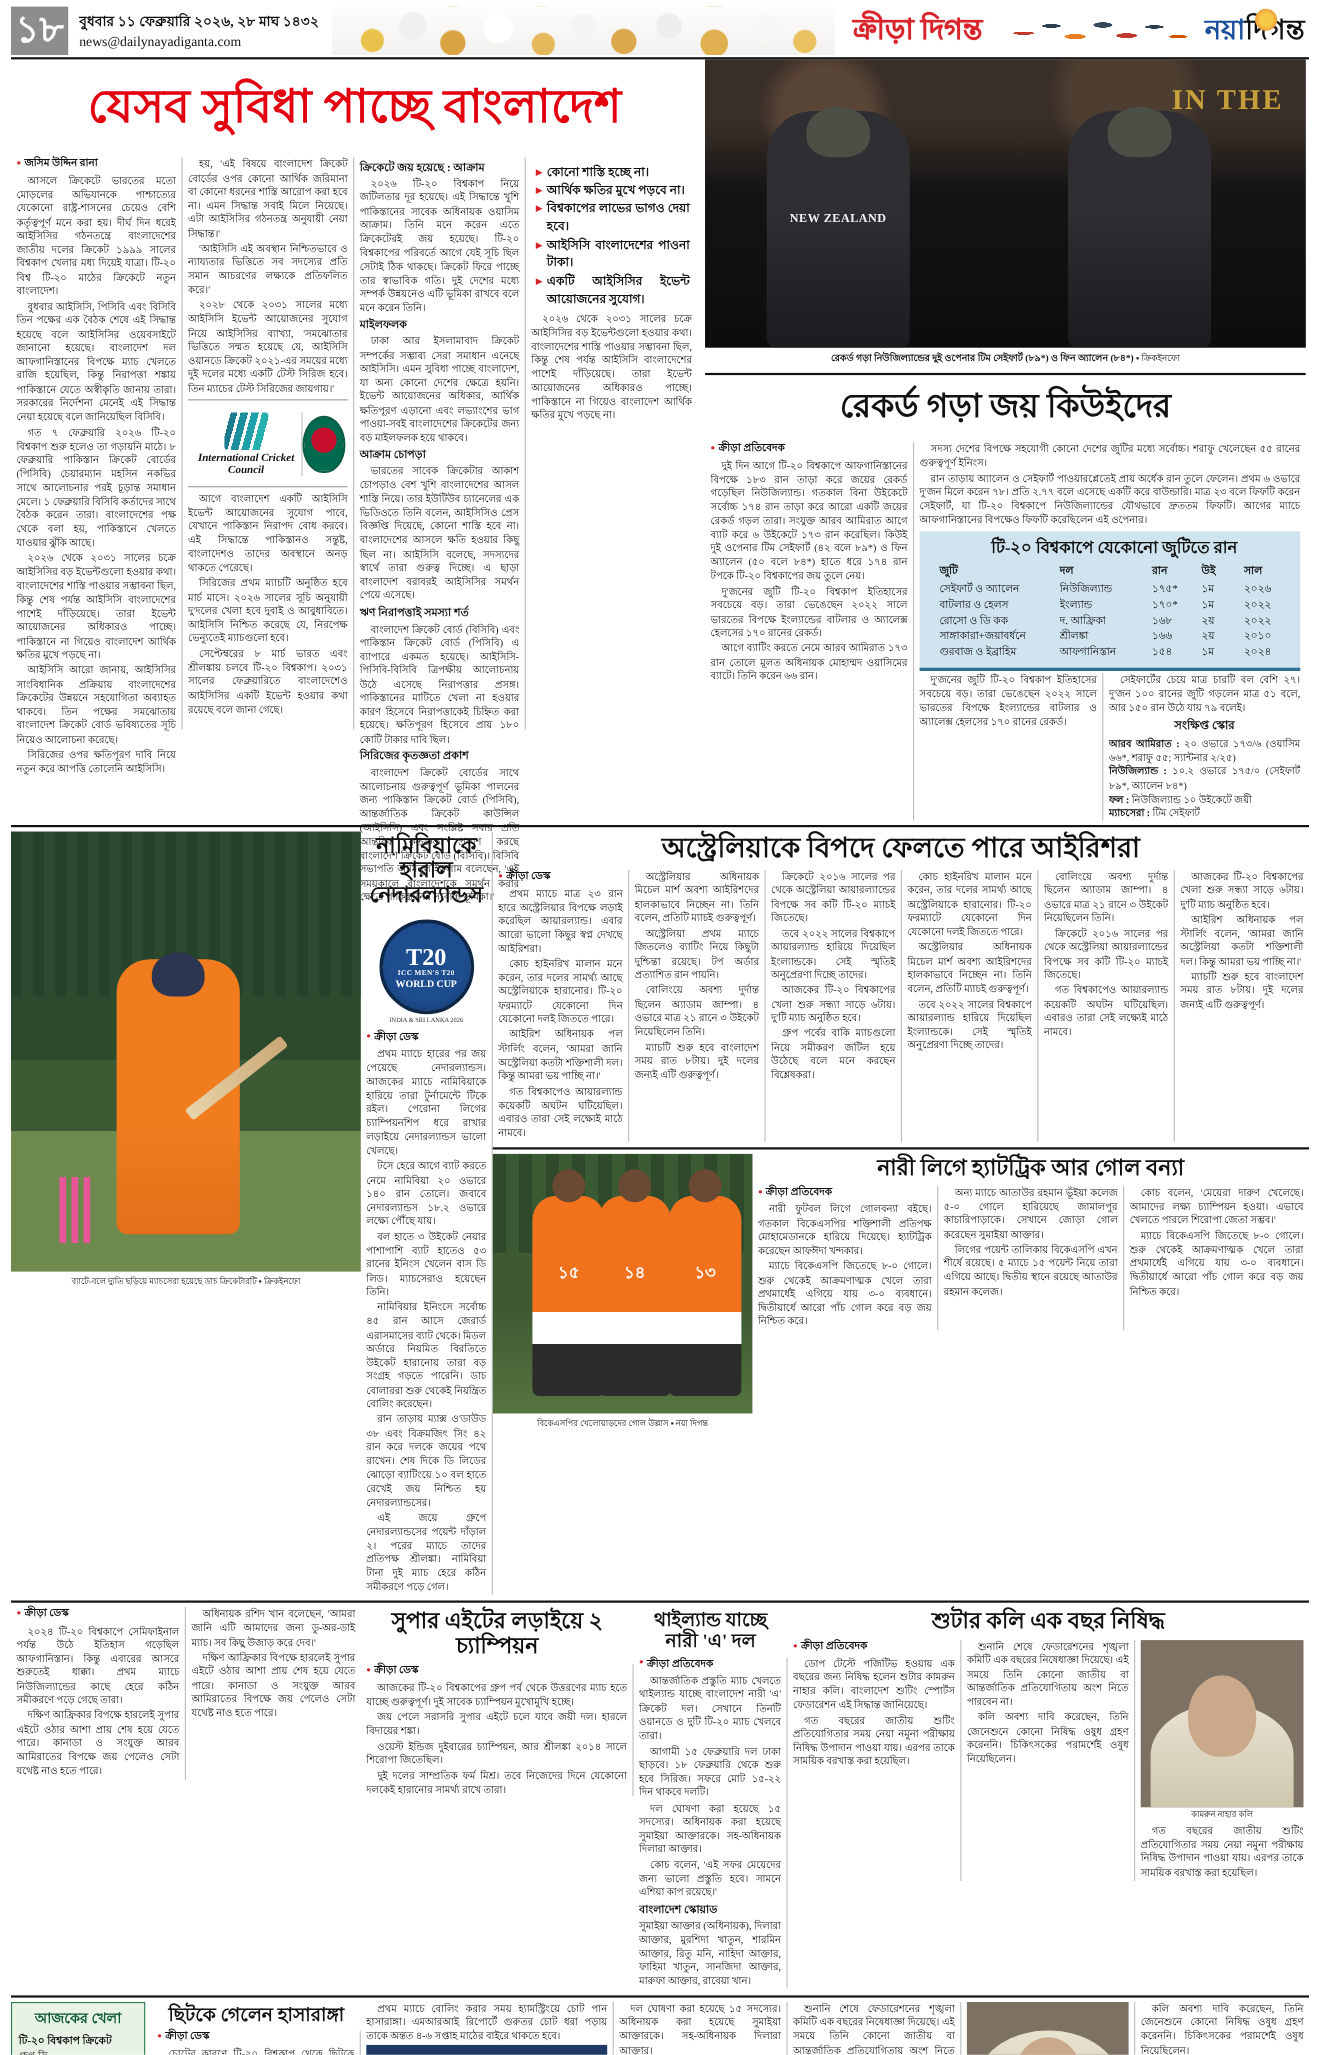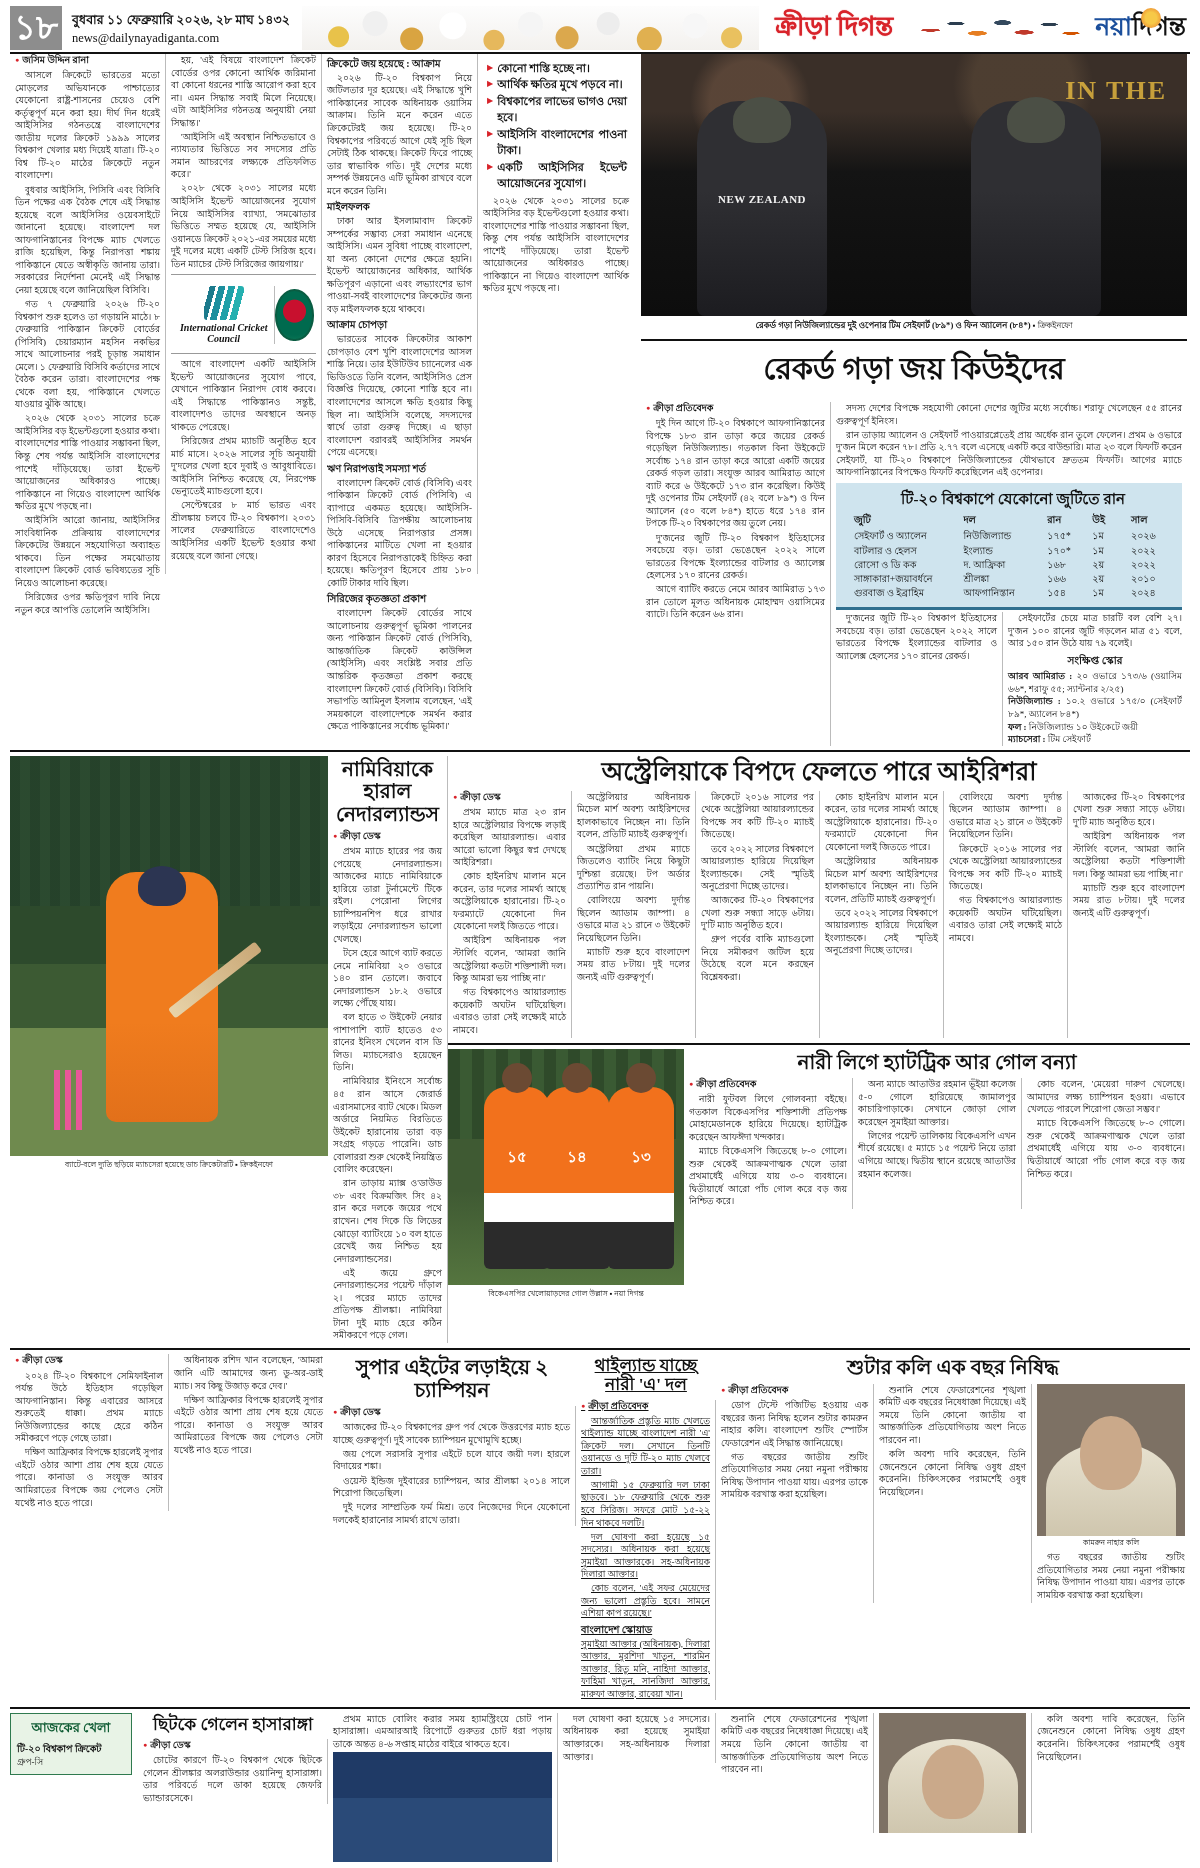--- a/index.html
+++ b/index.html
@@ -310,20 +310,21 @@
     <div class="mast-logo">
       <span class="logo-sun"></span>
       <span class="logo-blue">নয়া</span>
         <span>দিগন্ত</span>
     </div>
   </div>
 
   <div class="top-region">
 
     <div class="top-left">
+      <div class="main-headline">যেসব সুবিধা পাচ্ছে বাংলাদেশ</div>
 
       <div class="top-left-cols">
 
         <div class="col tlc">
           <div class="byline">জসিম উদ্দিন রানা</div>
           <p>আসলে ক্রিকেটে ভারতের মতো মোড়লের অভিযানকে পাশ্চাত্যের যেকোনো রাষ্ট্র-শাসনের চেয়েও বেশি কর্তৃত্বপূর্ণ মনে করা হয়। দীর্ঘ দিন ধরেই আইসিসির গঠনতন্ত্রে বাংলাদেশের জাতীয় দলের ক্রিকেট ১৯৯৯ সালের বিশ্বকাপ খেলার মধ্য দিয়েই যাত্রা। টি-২০ বিশ্ব টি-২০ মাঠের ক্রিকেটে নতুন বাংলাদেশ।</p>
           <p>বুধবার আইসিসি, পিসিবি এবং বিসিবি তিন পক্ষের এক বৈঠক শেষে এই সিদ্ধান্ত হয়েছে বলে আইসিসির ওয়েবসাইটে জানানো হয়েছে। বাংলাদেশ দল আফগানিস্তানের বিপক্ষে ম্যাচ খেলতে রাজি হয়েছিল, কিন্তু নিরাপত্তা শঙ্কায় পাকিস্তানে যেতে অস্বীকৃতি জানায় তারা। সরকারের নির্দেশনা মেনেই এই সিদ্ধান্ত নেয়া হয়েছে বলে জানিয়েছিল বিসিবি।</p>
           <p>গত ৭ ফেব্রুয়ারি ২০২৬ টি-২০ বিশ্বকাপ শুরু হলেও তা গড়ায়নি মাঠে। ৮ ফেব্রুয়ারি পাকিস্তান ক্রিকেট বোর্ডের (পিসিবি) চেয়ারম্যান মহসিন নকভির সাথে আলোচনার পরই চূড়ান্ত সমাধান মেলে। ১ ফেব্রুয়ারি বিসিবি কর্তাদের সাথে বৈঠক করেন তারা। বাংলাদেশের পক্ষ থেকে বলা হয়, পাকিস্তানে খেলতে যাওয়ার ঝুঁকি আছে।</p>
           <p>২০২৬ থেকে ২০৩১ সালের চক্রে আইসিসির বড় ইভেন্টগুলো হওয়ার কথা। বাংলাদেশের শাস্তি পাওয়ার সম্ভাবনা ছিল, কিন্তু শেষ পর্যন্ত আইসিসি বাংলাদেশের পাশেই দাঁড়িয়েছে। তারা ইভেন্ট আয়োজনের অধিকারও পাচ্ছে। পাকিস্তানে না গিয়েও বাংলাদেশ আর্থিক ক্ষতির মুখে পড়ছে না।</p>
           <p>আইসিসি আরো জানায়, আইসিসির সাংবিধানিক প্রক্রিয়ায় বাংলাদেশের ক্রিকেটের উন্নয়নে সহযোগিতা অব্যাহত থাকবে। তিন পক্ষের সমঝোতায় বাংলাদেশ ক্রিকেট বোর্ড ভবিষ্যতের সূচি নিয়েও আলোচনা করেছে।</p>
@@ -509,20 +510,28 @@
         <span>ব্যাটে-বলে দ্যুতি ছড়িয়ে ম্যাচসেরা হয়েছে ডাচ ক্রিকেটারটি</span>
         <span> ▪ <span>ক্রিকইনফো</span></span>
       </div>
     </div>
 
     <div class="col" style="width:122px;">
       <div class="head2 sm">
         <div>নামিবিয়াকে হারাল</div>
         <div>নেদারল্যান্ডস</div>
       </div>
+      <div class="t20-logo-box">
+        <div class="t20-badge">
+          <div class="t20-top">T20</div>
+          <div class="t20-mid">ICC MEN'S T20</div>
+          <div class="t20-cup">WORLD CUP</div>
+        </div>
+        <div class="t20-sub">INDIA &amp; SRI LANKA 2026</div>
+      </div>
       <div class="byline">ক্রীড়া ডেস্ক</div>
       <p>প্রথম ম্যাচে হারের পর জয় পেয়েছে নেদারল্যান্ডস। আজকের ম্যাচে নামিবিয়াকে হারিয়ে তারা টুর্নামেন্টে টিকে রইল। পেরোনা লিগের চ্যাম্পিয়নশিপ ধরে রাখার লড়াইয়ে নেদারল্যান্ডস ভালো খেলছে।</p>
       <p>টসে হেরে আগে ব্যাট করতে নেমে নামিবিয়া ২০ ওভারে ১৪০ রান তোলে। জবাবে নেদারল্যান্ডস ১৮.২ ওভারে লক্ষ্যে পৌঁছে যায়।</p>
       <p>বল হাতে ৩ উইকেট নেয়ার পাশাপাশি ব্যাট হাতেও ৫৩ রানের ইনিংস খেলেন বাস ডি লিড। ম্যাচসেরাও হয়েছেন তিনি।</p>
       <p>নামিবিয়ার ইনিংসে সর্বোচ্চ ৪৫ রান আসে জেরার্ড এরাসমাসের ব্যাট থেকে। মিডল অর্ডারে নিয়মিত বিরতিতে উইকেট হারানোয় তারা বড় সংগ্রহ গড়তে পারেনি। ডাচ বোলাররা শুরু থেকেই নিয়ন্ত্রিত বোলিং করেছেন।</p>
       <p>রান তাড়ায় ম্যাক্স ও'ডাউড ৩৮ এবং বিক্রমজিৎ সিং ৪২ রান করে দলকে জয়ের পথে রাখেন। শেষ দিকে ডি লিডের ঝোড়ো ব্যাটিংয়ে ১০ বল হাতে রেখেই জয় নিশ্চিত হয় নেদারল্যান্ডসের।</p>
       <p>এই জয়ে গ্রুপে নেদারল্যান্ডসের পয়েন্ট দাঁড়াল ২। পরের ম্যাচে তাদের প্রতিপক্ষ শ্রীলঙ্কা। নামিবিয়া টানা দুই ম্যাচ হেরে কঠিন সমীকরণে পড়ে গেল।</p>
     </div>
 
     <div style="width:742px;">
@@ -630,21 +639,21 @@
       <div class="head2 sm">সুপার এইটের লড়াইয়ে ২ চ্যাম্পিয়ন</div>
       <div class="col" style="width:248px;border-right:1px solid #bbb;">
         <div class="byline">ক্রীড়া ডেস্ক</div>
         <p>আজকের টি-২০ বিশ্বকাপের গ্রুপ পর্ব থেকে উত্তরণের ম্যাচ হতে যাচ্ছে গুরুত্বপূর্ণ। দুই সাবেক চ্যাম্পিয়ন মুখোমুখি হচ্ছে।</p>
         <p>জয় পেলে সরাসরি সুপার এইটে চলে যাবে জয়ী দল। হারলে বিদায়ের শঙ্কা।</p>
         <p>ওয়েস্ট ইন্ডিজ দুইবারের চ্যাম্পিয়ন, আর শ্রীলঙ্কা ২০১৪ সালে শিরোপা জিতেছিল।</p>
         <p>দুই দলের সাম্প্রতিক ফর্ম মিশ্র। তবে নিজেদের দিনে যেকোনো দলকেই হারানোর সামর্থ্য রাখে তারা।</p>
       </div>
     </div>
 
-    <div style="width:140px;text-decoration:underline;">
+    <div style="width:140px;">
       <div class="head2 xs">
         <div>থাইল্যান্ড যাচ্ছে</div>
         <div>নারী 'এ' দল</div>
       </div>
       <div class="col" style="width:140px;border-right:1px solid #bbb;">
         <div class="byline">ক্রীড়া প্রতিবেদক</div>
         <p>আন্তর্জাতিক প্রস্তুতি ম্যাচ খেলতে থাইল্যান্ড যাচ্ছে বাংলাদেশ নারী 'এ' ক্রিকেট দল। সেখানে তিনটি ওয়ানডে ও দুটি টি-২০ ম্যাচ খেলবে তারা।</p>
         <p>আগামী ১৫ ফেব্রুয়ারি দল ঢাকা ছাড়বে। ১৮ ফেব্রুয়ারি থেকে শুরু হবে সিরিজ। সফরে মোট ১৫-২২ দিন থাকবে দলটি।</p>
         <p>দল ঘোষণা করা হয়েছে ১৫ সদস্যের। অধিনায়ক করা হয়েছে সুমাইয়া আক্তারকে। সহ-অধিনায়ক দিলারা আক্তার।</p>
         <p>কোচ বলেন, 'এই সফর মেয়েদের জন্য ভালো প্রস্তুতি হবে। সামনে এশিয়া কাপ রয়েছে।'</p>

